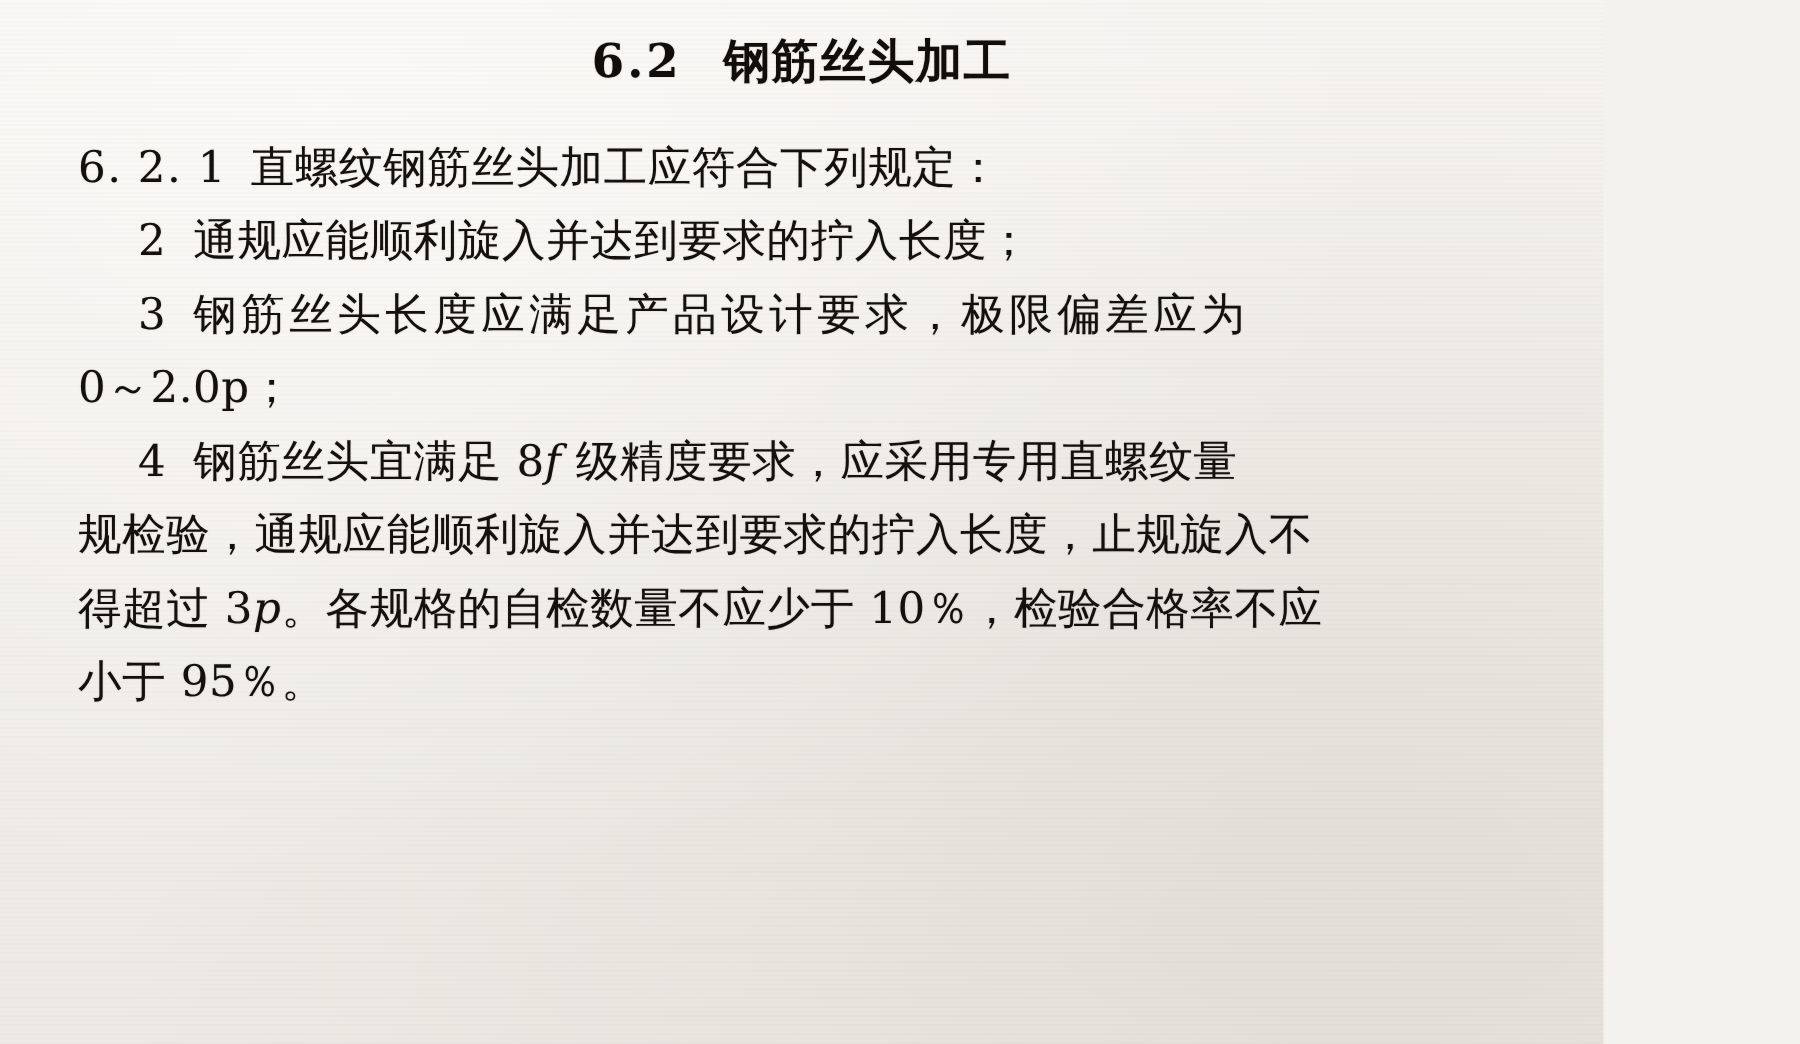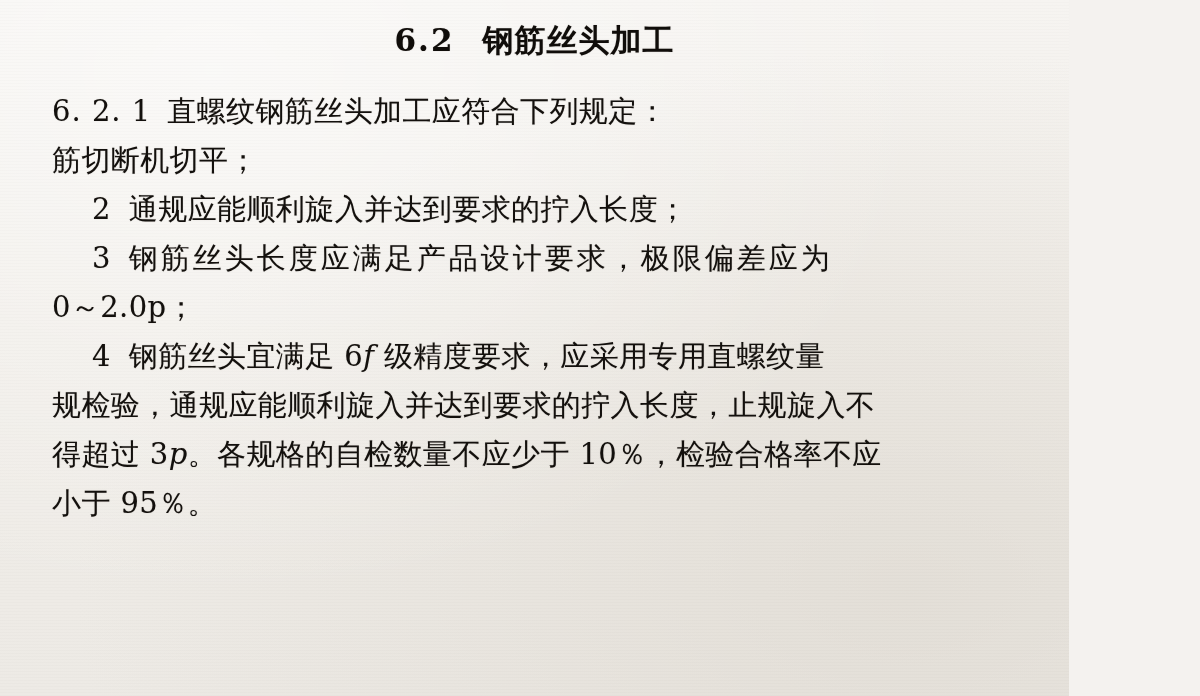--- a/index.html
+++ b/index.html
@@ -96,37 +96,34 @@
   <h1 class="section-title">
     <span class="num">6.2</span><span>钢筋丝头加工</span>
   </h1>
 
   <div class="body-block">
 
     <p class="para">
       <span class="lead clause">6. 2. 1</span><span>直螺纹钢筋丝头加工应符合下列规定：</span>
     </p>
 
-    <p class="para">
-      <span>筋切断机切平；</span>
-    </p>
 
     <p class="para">
       <span class="lead item">2</span><span>通规应能顺利旋入并达到要求的拧入长度；</span>
     </p>
 
     <p class="para wide-para">
       <span class="lead item">3</span><span class="loose">钢筋丝头长度应满足产品设计要求，极限偏差应为</span>
     </p>
     <p class="para">
       <span>0～2.0p；</span>
     </p>
 
     <p class="para">
-      <span class="lead item">4</span><span>钢筋丝头宜满足 6</span><span class="inline-ital">f</span><span> 级精度要求，应采用专用直螺纹量</span>
+      <span class="lead item">4</span><span>钢筋丝头宜满足 8</span><span class="inline-ital">f</span><span> 级精度要求，应采用专用直螺纹量</span>
     </p>
     <p class="para">
       <span>规检验，通规应能顺利旋入并达到要求的拧入长度，止规旋入不</span>
     </p>
     <p class="para">
       <span>得超过 3</span><span class="inline-ital">p</span><span>。各规格的自检数量不应少于 10％，检验合格率不应</span>
     </p>
     <p class="para">
       <span>小于 95％。</span>
     </p>

